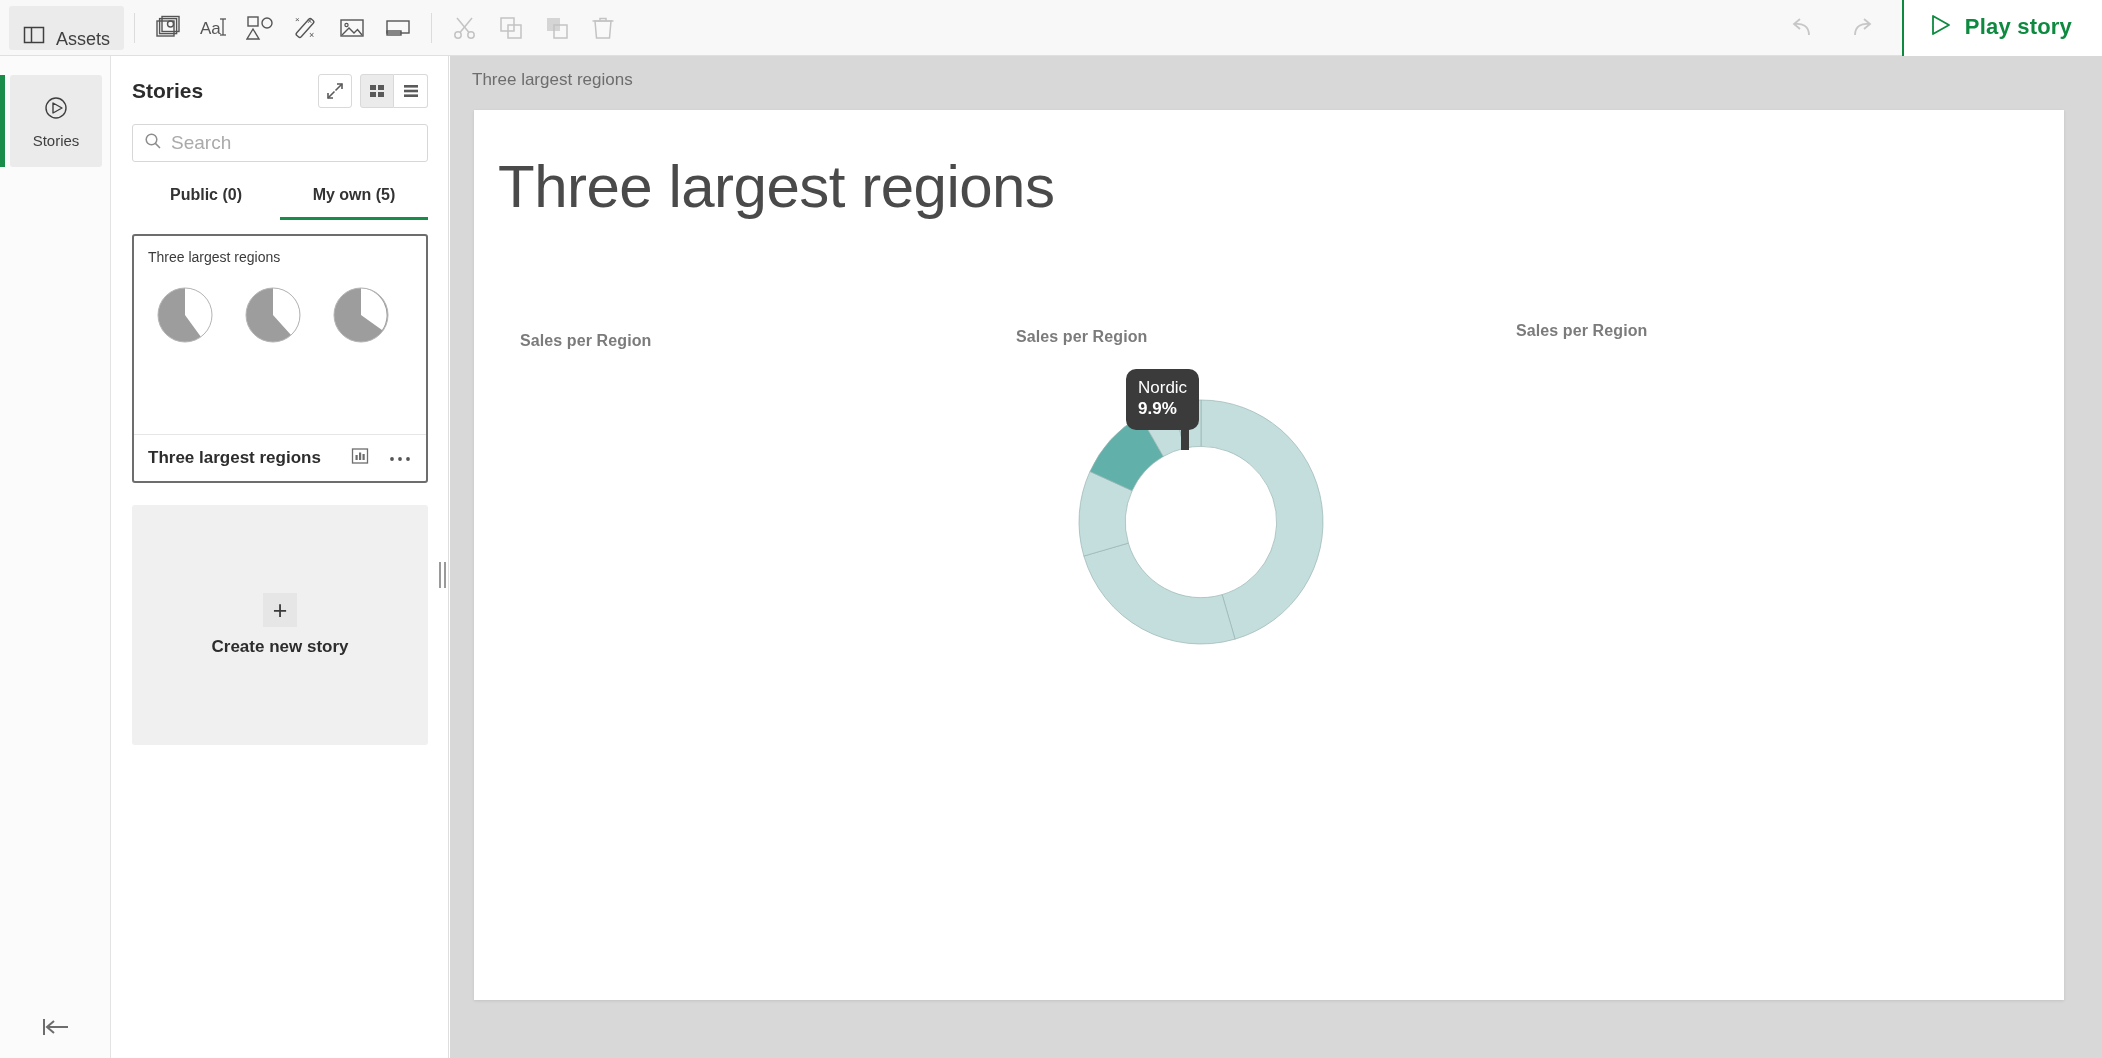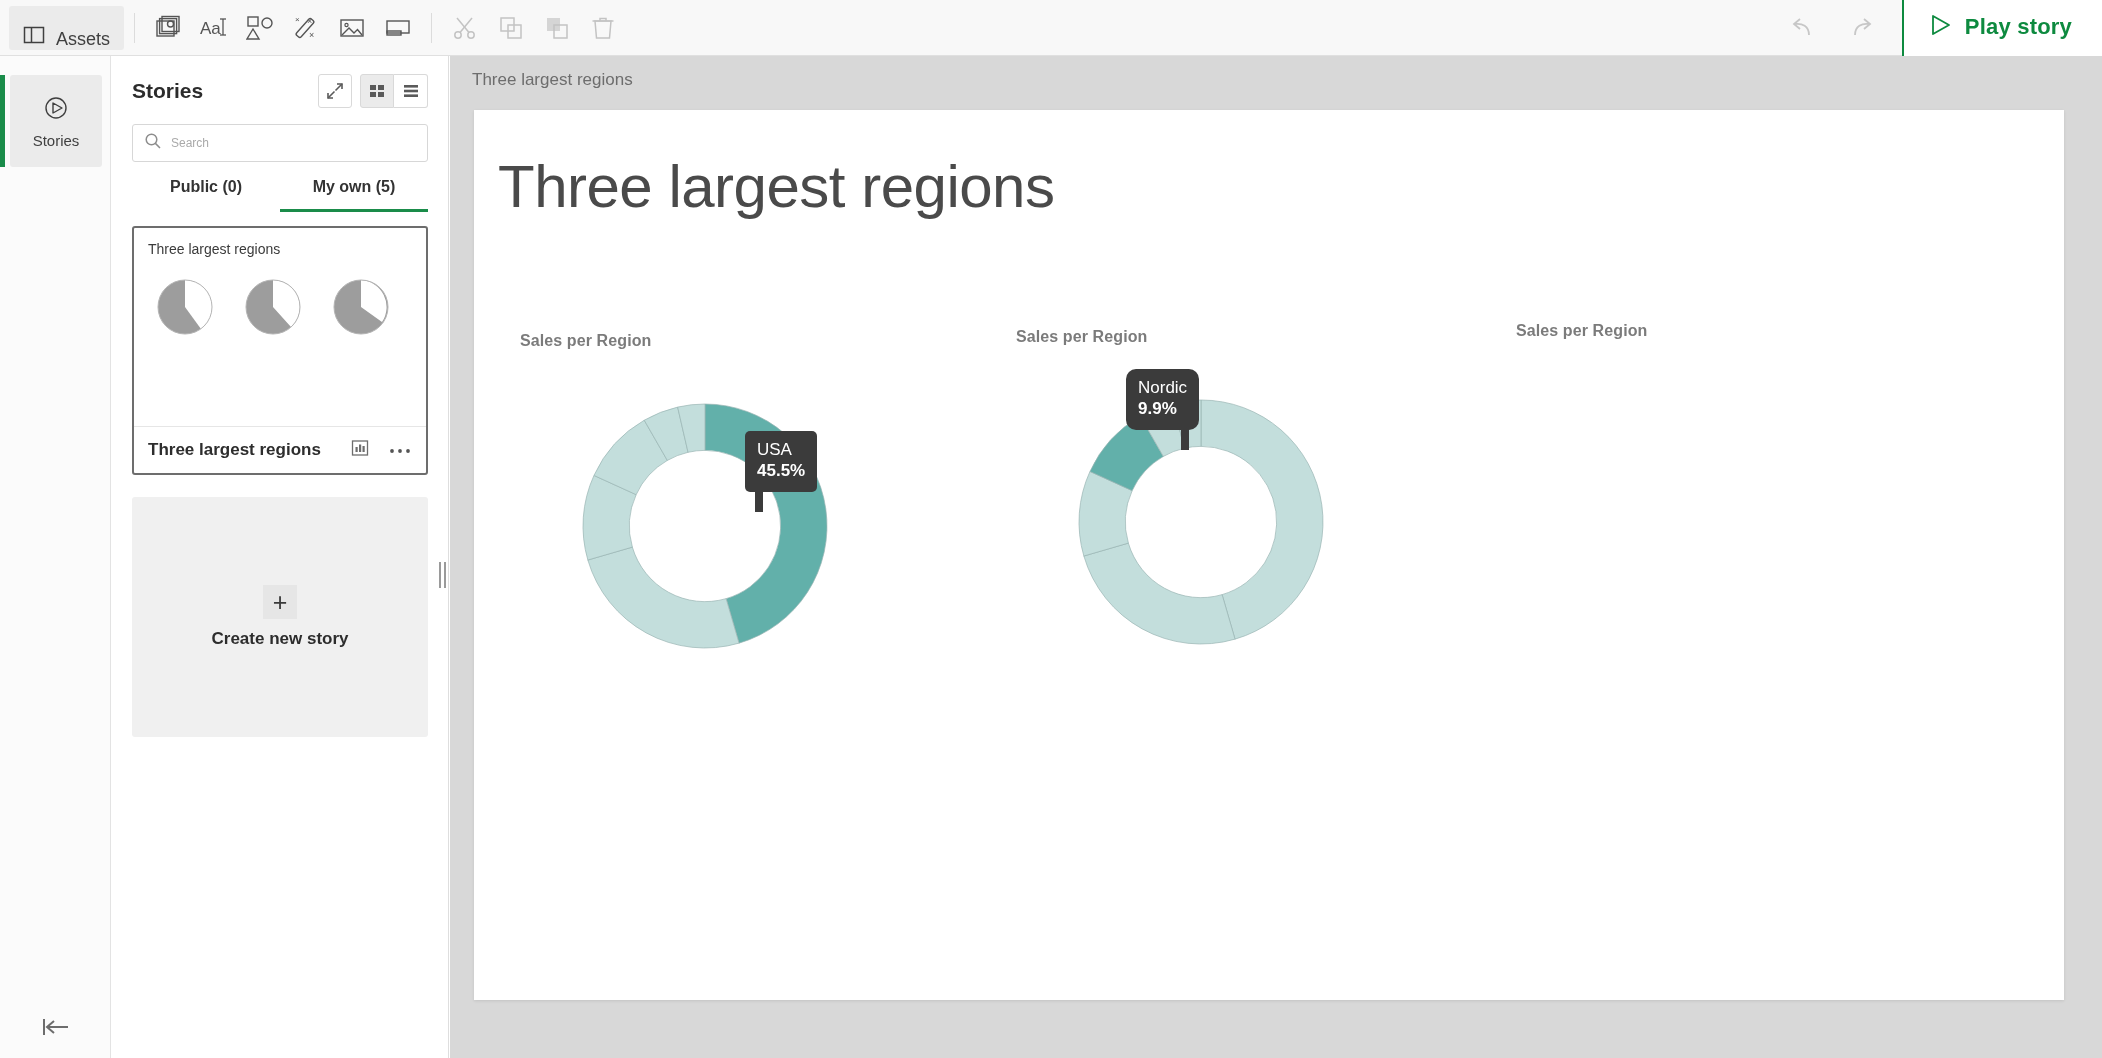--- a/index.html
+++ b/index.html
@@ -91,26 +91,26 @@
   .seg .sq-btn:first-child { border-radius: 3px 0 0 3px; background: #ebebeb; }
   .seg .sq-btn:last-child  { border-radius: 0 3px 3px 0; border-left: none; }
 
   #search-wrap {
     margin: 10px 20px 0 20px; height: 38px;
     border: 1px solid #d7d7d7; border-radius: 3px;
     display: flex; align-items: center; gap: 9px; padding: 0 11px;
     background: #fff;
   }
   #search-input {
-    border: none; outline: none; flex: 1; font-size: 12px; color: #333;
+    border: none; outline: none; flex: 1; font-size: 19px; color: #333;
     font-family: "Liberation Sans", sans-serif; background: transparent;
   }
   #search-input::placeholder { color: #aaa; }
 
-  #tabs { display: flex; margin: 10px 20px 0 20px; }
+  #tabs { display: flex; margin: 18px 20px 0 20px; }
   .tab {
     flex: 1; text-align: center; padding: 6px 0 13px 0;
     font-size: 16px; font-weight: bold; color: #333; cursor: pointer;
     border-bottom: 3px solid transparent;
   }
   .tab.active { border-bottom-color: #1a8c4a; }
 
   #cards { padding: 14px 20px 0 20px; }
 
   .story-card {
@@ -430,41 +430,20 @@
 </div>
 
 <div id="stage">
   <div id="stage-crumb">Three largest regions</div>
 
   <div id="slide">
     <div id="slide-title">Three largest regions</div>
 
     <div class="donut-obj" style="left:46px; top:222px;">
       <div class="obj-title">Sales per Region</div>
-      <div class="donut-wrap">
-        <svg id="svg-donut-1" width="360" height="300" viewBox="0 0 360 300">
-            <path d="M 185 28 A 122 122 0 0 1 219.03691493678593 267.15582965258704
-          L 206.10288726080728 222.636614384604 A 75.64 75.64 0 0 0 185 74.36 Z" fill="#62b0aa" stroke="#9ab5b3" stroke-width="0.7"></path>
-            <path d="M 219.03691493678593 267.15582965258704 A 122 122 0 0 1 67.84417034741296 184.036914936786
-          L 112.36338561539604 171.10288726080734 A 75.64 75.64 0 0 0 206.10288726080728 222.636614384604 Z" fill="#c3dedc" stroke="#9ab5b3" stroke-width="0.7"></path>
-            <path d="M 67.84417034741296 184.036914936786 A 122 122 0 0 1 73.96707157643054 99.44617911881929
-          L 116.15958437738693 118.65663105366797 A 75.64 75.64 0 0 0 112.36338561539604 171.10288726080734 Z" fill="#c3dedc" stroke="#9ab5b3" stroke-width="0.7"></path>
-            <path d="M 73.96707157643054 99.44617911881929 A 122 122 0 0 1 124.22141714858215 44.217374457932195
-          L 147.31727863212092 84.41477216391796 A 75.64 75.64 0 0 0 116.15958437738693 118.65663105366797 Z" fill="#c3dedc" stroke="#9ab5b3" stroke-width="0.7"></path>
-            <path d="M 124.22141714858215 44.217374457932195 A 122 122 0 0 1 157.63896716417545 31.107721520037586
-          L 168.03615964178877 76.28678734242331 A 75.64 75.64 0 0 0 147.31727863212092 84.41477216391796 Z" fill="#c3dedc" stroke="#9ab5b3" stroke-width="0.7"></path>
-            <path d="M 157.63896716417545 31.107721520037586 A 122 122 0 0 1 184.99999999999997 28
-          L 185 74.36 A 75.64 75.64 0 0 0 168.03615964178877 76.28678734242331 Z" fill="#c3dedc" stroke="#9ab5b3" stroke-width="0.7"></path>
-          </svg>
-        <div class="tooltip" style="left:225px; top:55px;">
-          <div class="t-dim">USA</div>
-          <div class="t-val">45.5%</div>
-          <div class="tail" style="left:10px;"></div>
-        </div>
-      </div>
     </div>
 
     <div class="donut-obj" style="left:542px; top:218px;">
       <div class="obj-title">Sales per Region</div>
       <div class="donut-wrap">
         <svg id="svg-donut-2" width="360" height="300" viewBox="0 0 360 300">
             <path d="M 185 28 A 122 122 0 0 1 219.03691493678593 267.15582965258704
           L 206.10288726080728 222.636614384604 A 75.64 75.64 0 0 0 185 74.36 Z" fill="#c3dedc" stroke="#9ab5b3" stroke-width="0.7"></path>
             <path d="M 219.03691493678593 267.15582965258704 A 122 122 0 0 1 67.84417034741296 184.036914936786
           L 112.36338561539604 171.10288726080734 A 75.64 75.64 0 0 0 206.10288726080728 222.636614384604 Z" fill="#c3dedc" stroke="#9ab5b3" stroke-width="0.7"></path>

